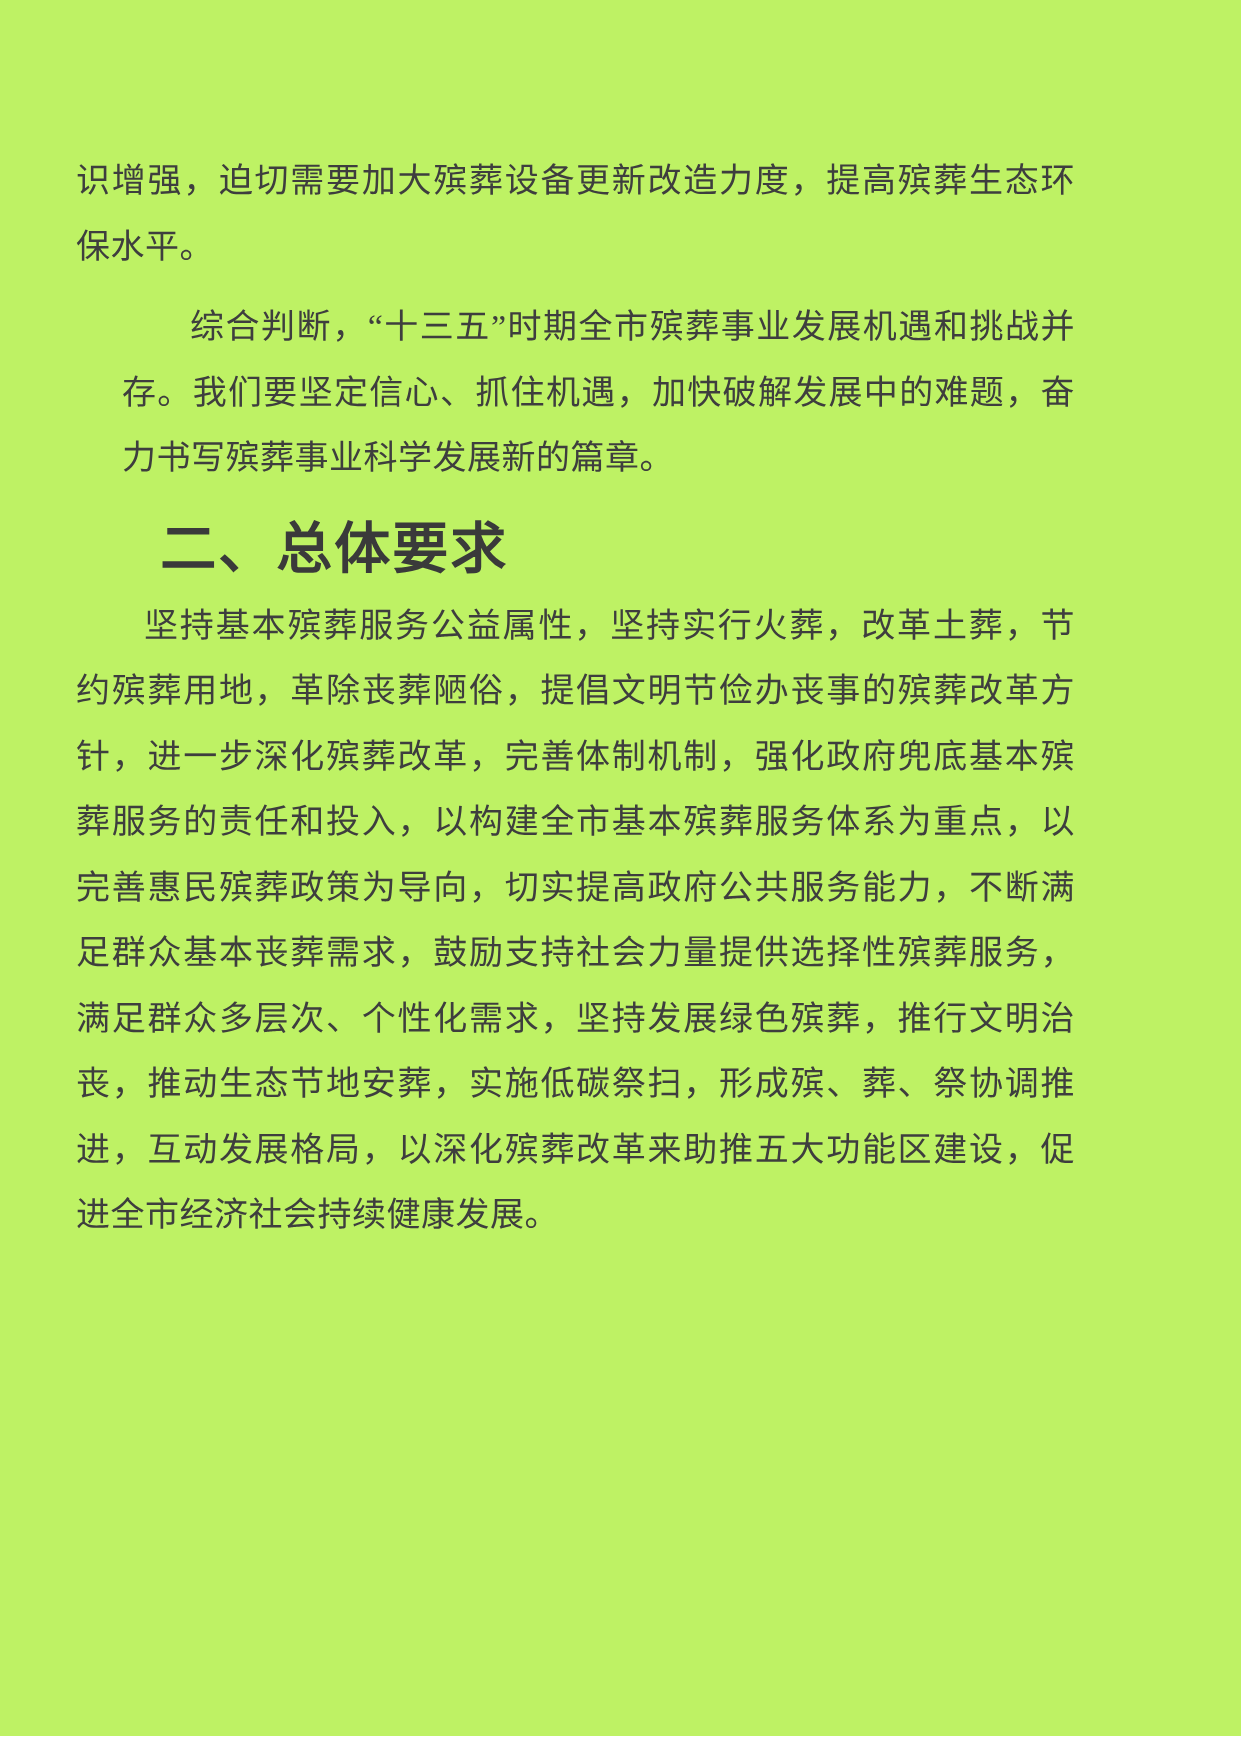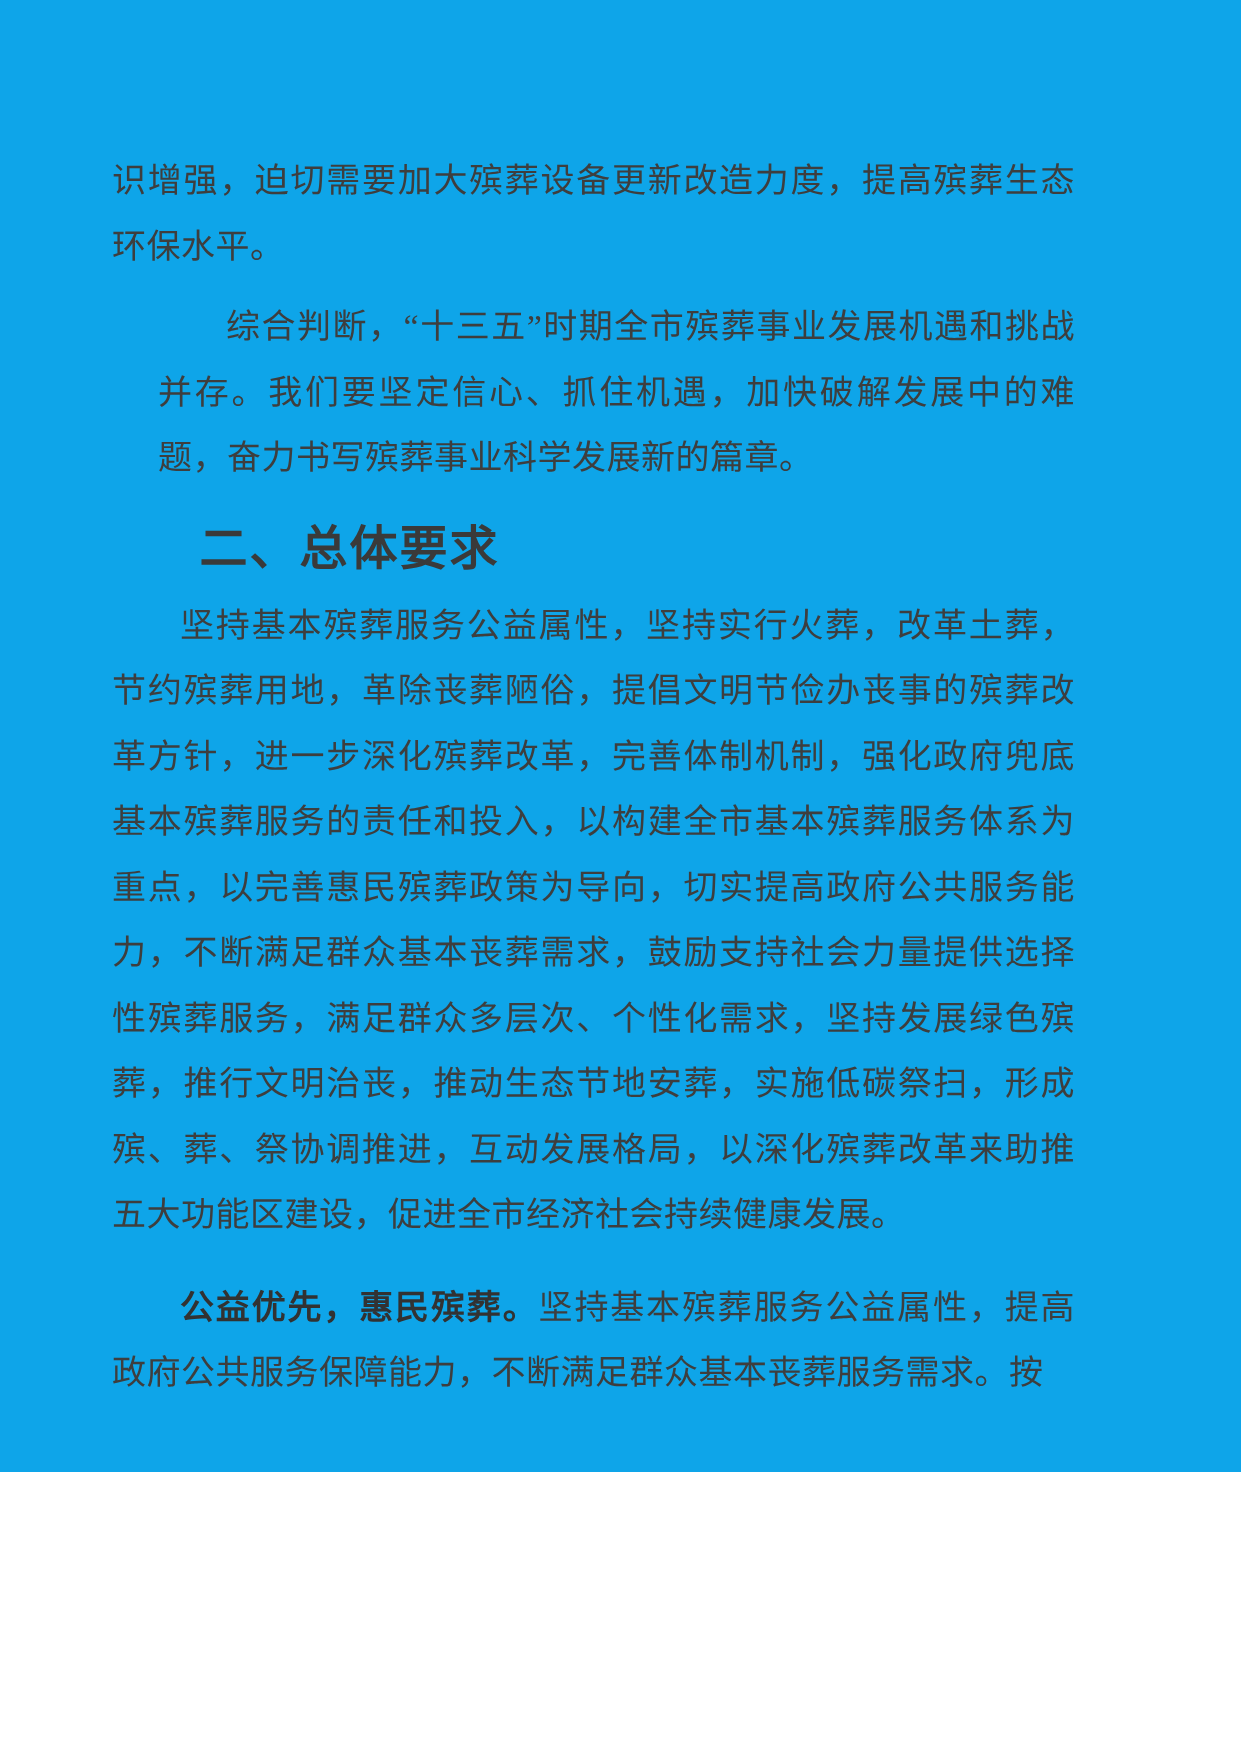--- a/index.html
+++ b/index.html
@@ -3,25 +3,25 @@
 <meta charset="utf-8">
 <style>
   html, body {
     margin: 0;
     padding: 0;
     background: #ffffff;
   }
   .page {
     position: relative;
     width: 1241px;
-    height: 1472px;
+    height: 1736px;
     box-sizing: border-box;
     margin: 0 auto;
-    padding: 148px 166px 0 112px;
-    background: #0ea5e9;
+    padding: 148px 166px 0 76px;
+    background: #bef264;
     overflow: hidden;
   }
   .body-para {
     font-family: "Liberation Serif", "DejaVu Serif", serif;
     font-size: 34px;
     line-height: 65.5px;
     color: #3e3e3e;
     text-align: justify;
     text-justify: inter-character;
     letter-spacing: 0.5px;
@@ -29,25 +29,25 @@
   }
   .indent {
     text-indent: 2em;
   }
   .para-summary   { margin-top: 15px; margin-left: 46px; }
   .para-guiding   { margin-top: 19px; }
   .para-principle { margin-top: 27px; }
   .heading {
     font-family: "Liberation Sans", "DejaVu Sans", sans-serif;
     font-weight: 600;
-    font-size: 48px;
+    font-size: 56px;
     line-height: 50px;
     color: #3a3a3a;
     letter-spacing: 2px;
-    margin: 18px;
+    margin: 3px;
     text-indent: 1.45em;
   }
   .heading-lv1 { margin-top: 33px; }
   .heading-lv2 { margin-top: 38px; text-indent: 1.8em; }
   .heading-lv2.second { margin-top: 23px; }
   .bold-lead {
     font-weight: 700;
     color: #323232;
   }
 </style>
@@ -59,15 +59,14 @@
   <p class="body-para">识增强，迫切需要加大殡葬设备更新改造力度，提高殡葬生态环保水平。</p>
 
   <p class="body-para indent para-summary">综合判断，“十三五”时期全市殡葬事业发展机遇和挑战并存。我们要坚定信心、抓住机遇，加快破解发展中的难题，奋力书写殡葬事业科学发展新的篇章。</p>
 
   <h2 class="heading heading-lv1">二、总体要求</h2>
 
 
   <p class="body-para indent para-guiding">坚持基本殡葬服务公益属性，坚持实行火葬，改革土葬，节约殡葬用地，革除丧葬陋俗，提倡文明节俭办丧事的殡葬改革方针，进一步深化殡葬改革，完善体制机制，强化政府兜底基本殡葬服务的责任和投入，以构建全市基本殡葬服务体系为重点，以完善惠民殡葬政策为导向，切实提高政府公共服务能力，不断满足群众基本丧葬需求，鼓励支持社会力量提供选择性殡葬服务，满足群众多层次、个性化需求，坚持发展绿色殡葬，推行文明治丧，推动生态节地安葬，实施低碳祭扫，形成殡、葬、祭协调推进，互动发展格局，以深化殡葬改革来助推五大功能区建设，促进全市经济社会持续健康发展。</p>
 
 
-  <p class="body-para indent para-principle"><strong class="bold-lead">公益优先，惠民殡葬。</strong><span>坚持基本殡葬服务公益属性，提高政府公共服务保障能力，不断满足群众基本丧葬服务需求。按</span></p>
 
 </div>
 
 </body></html>

